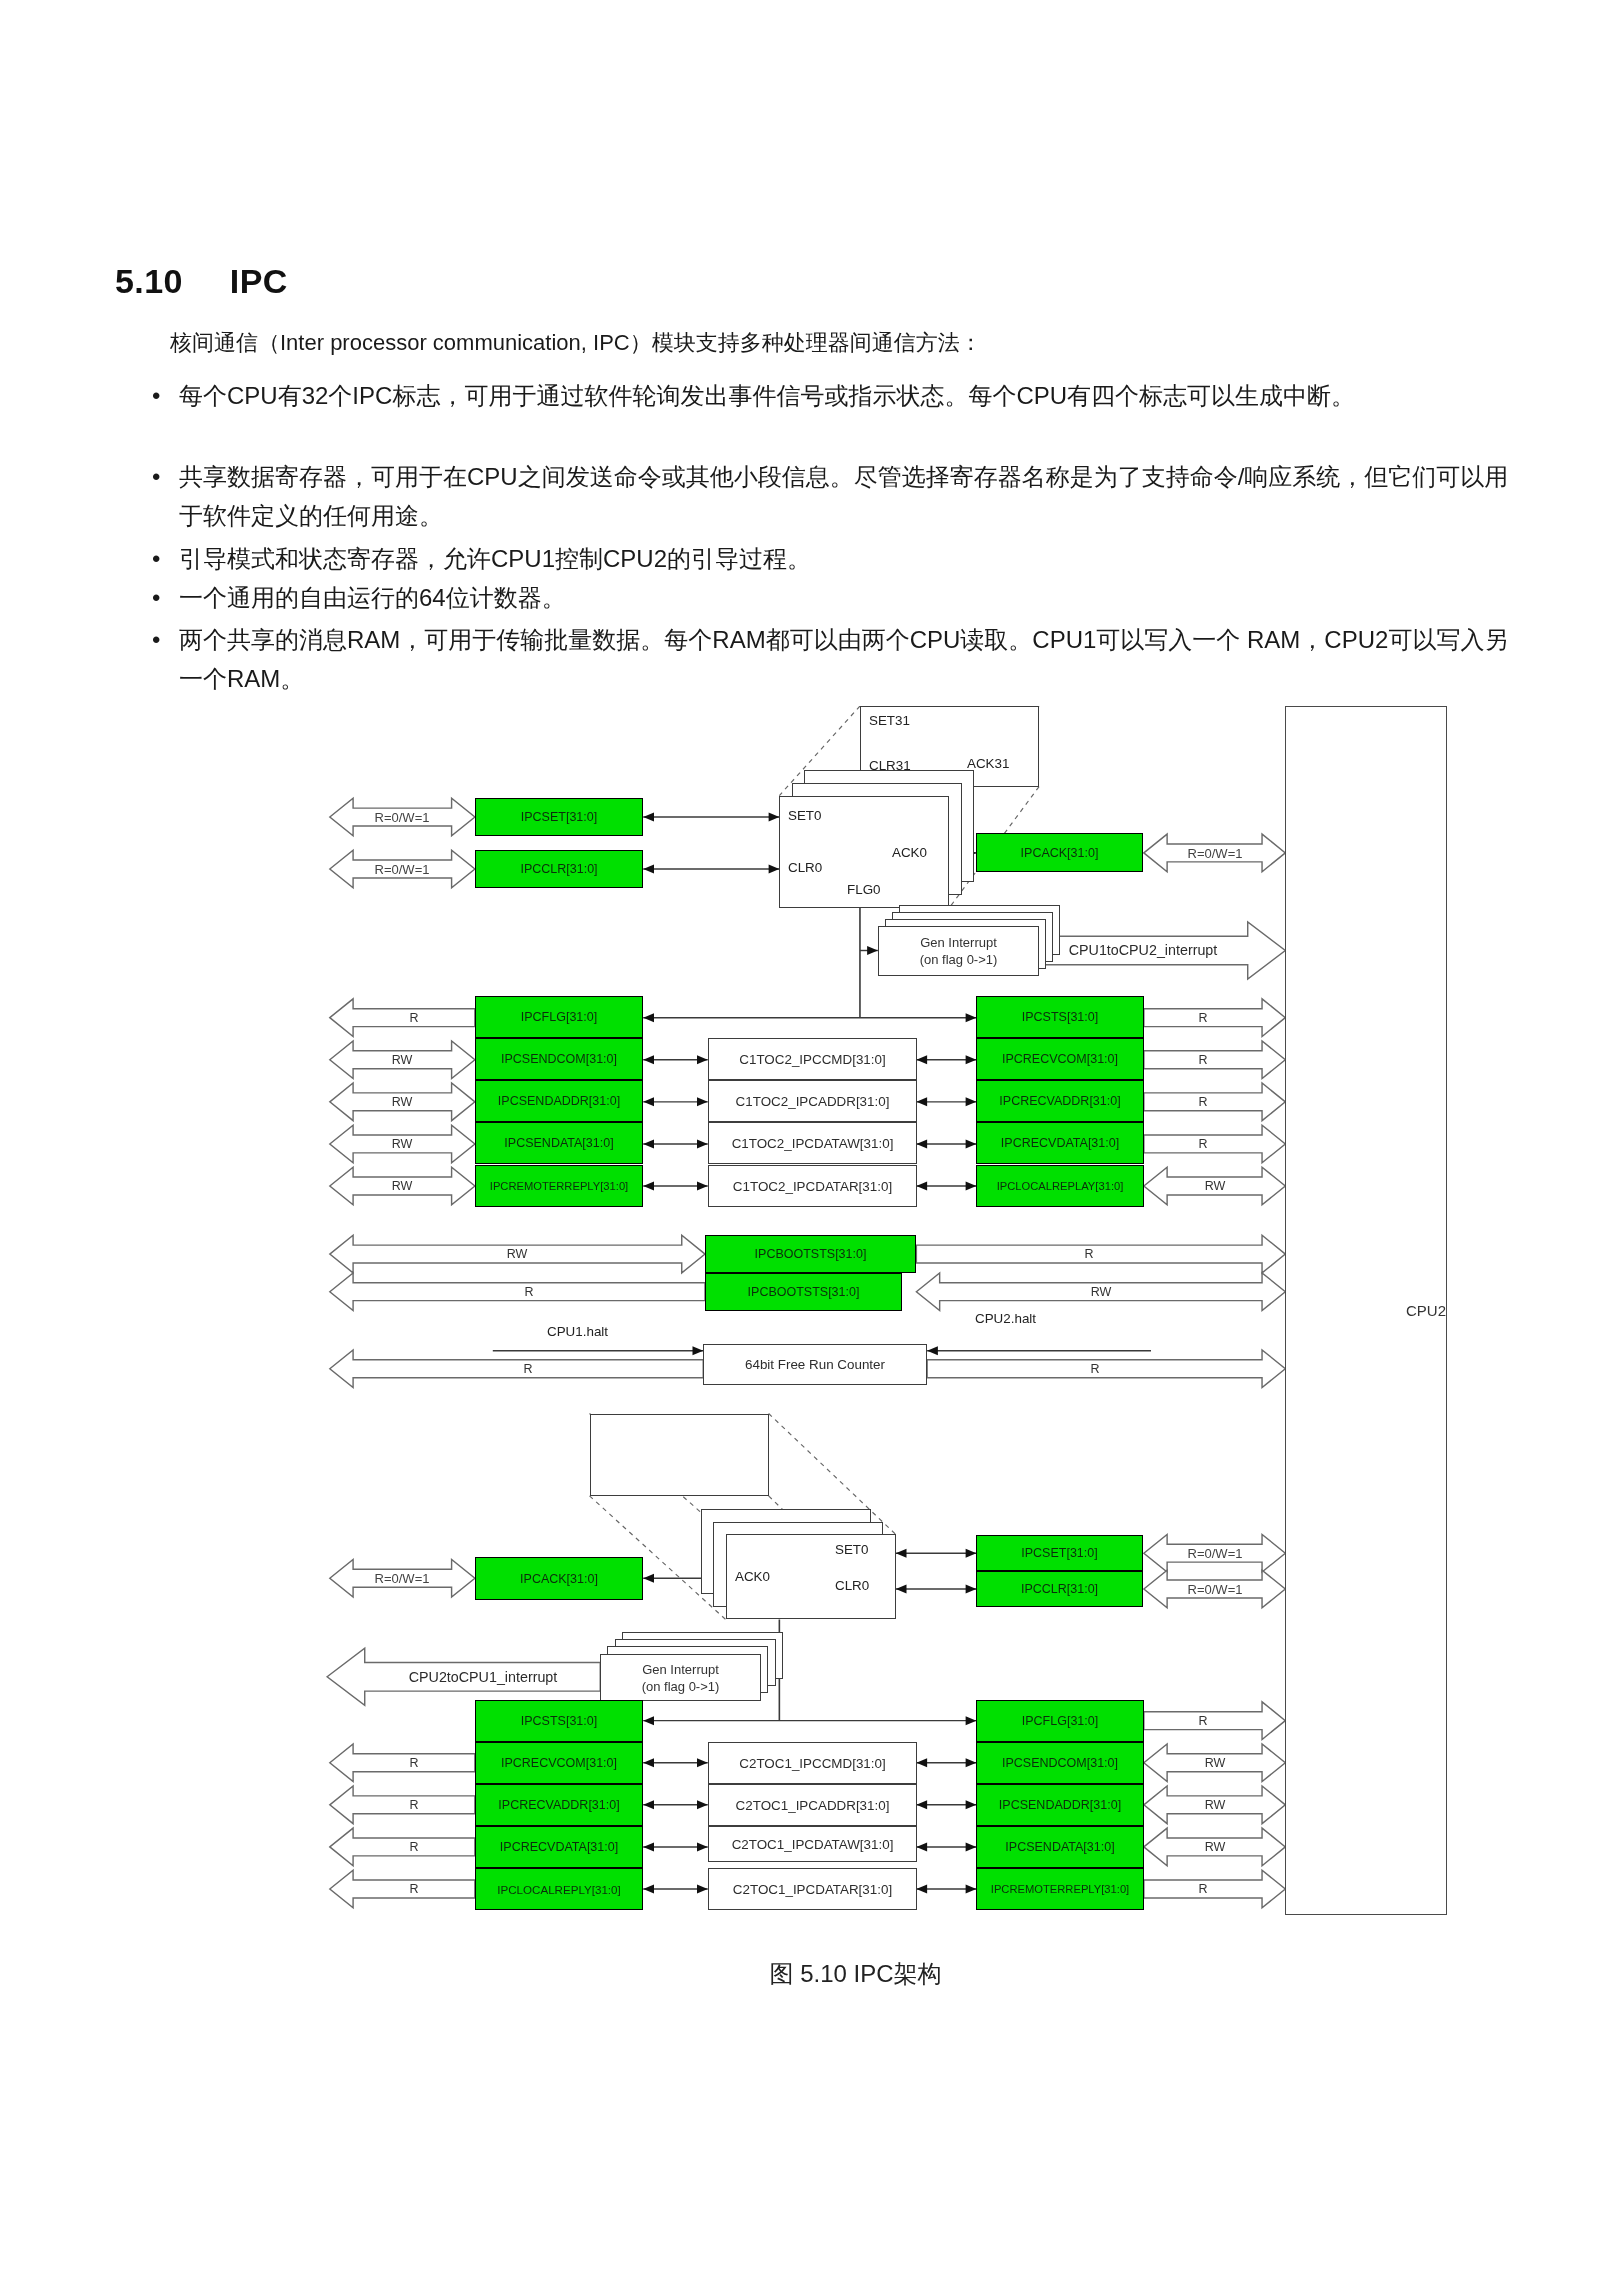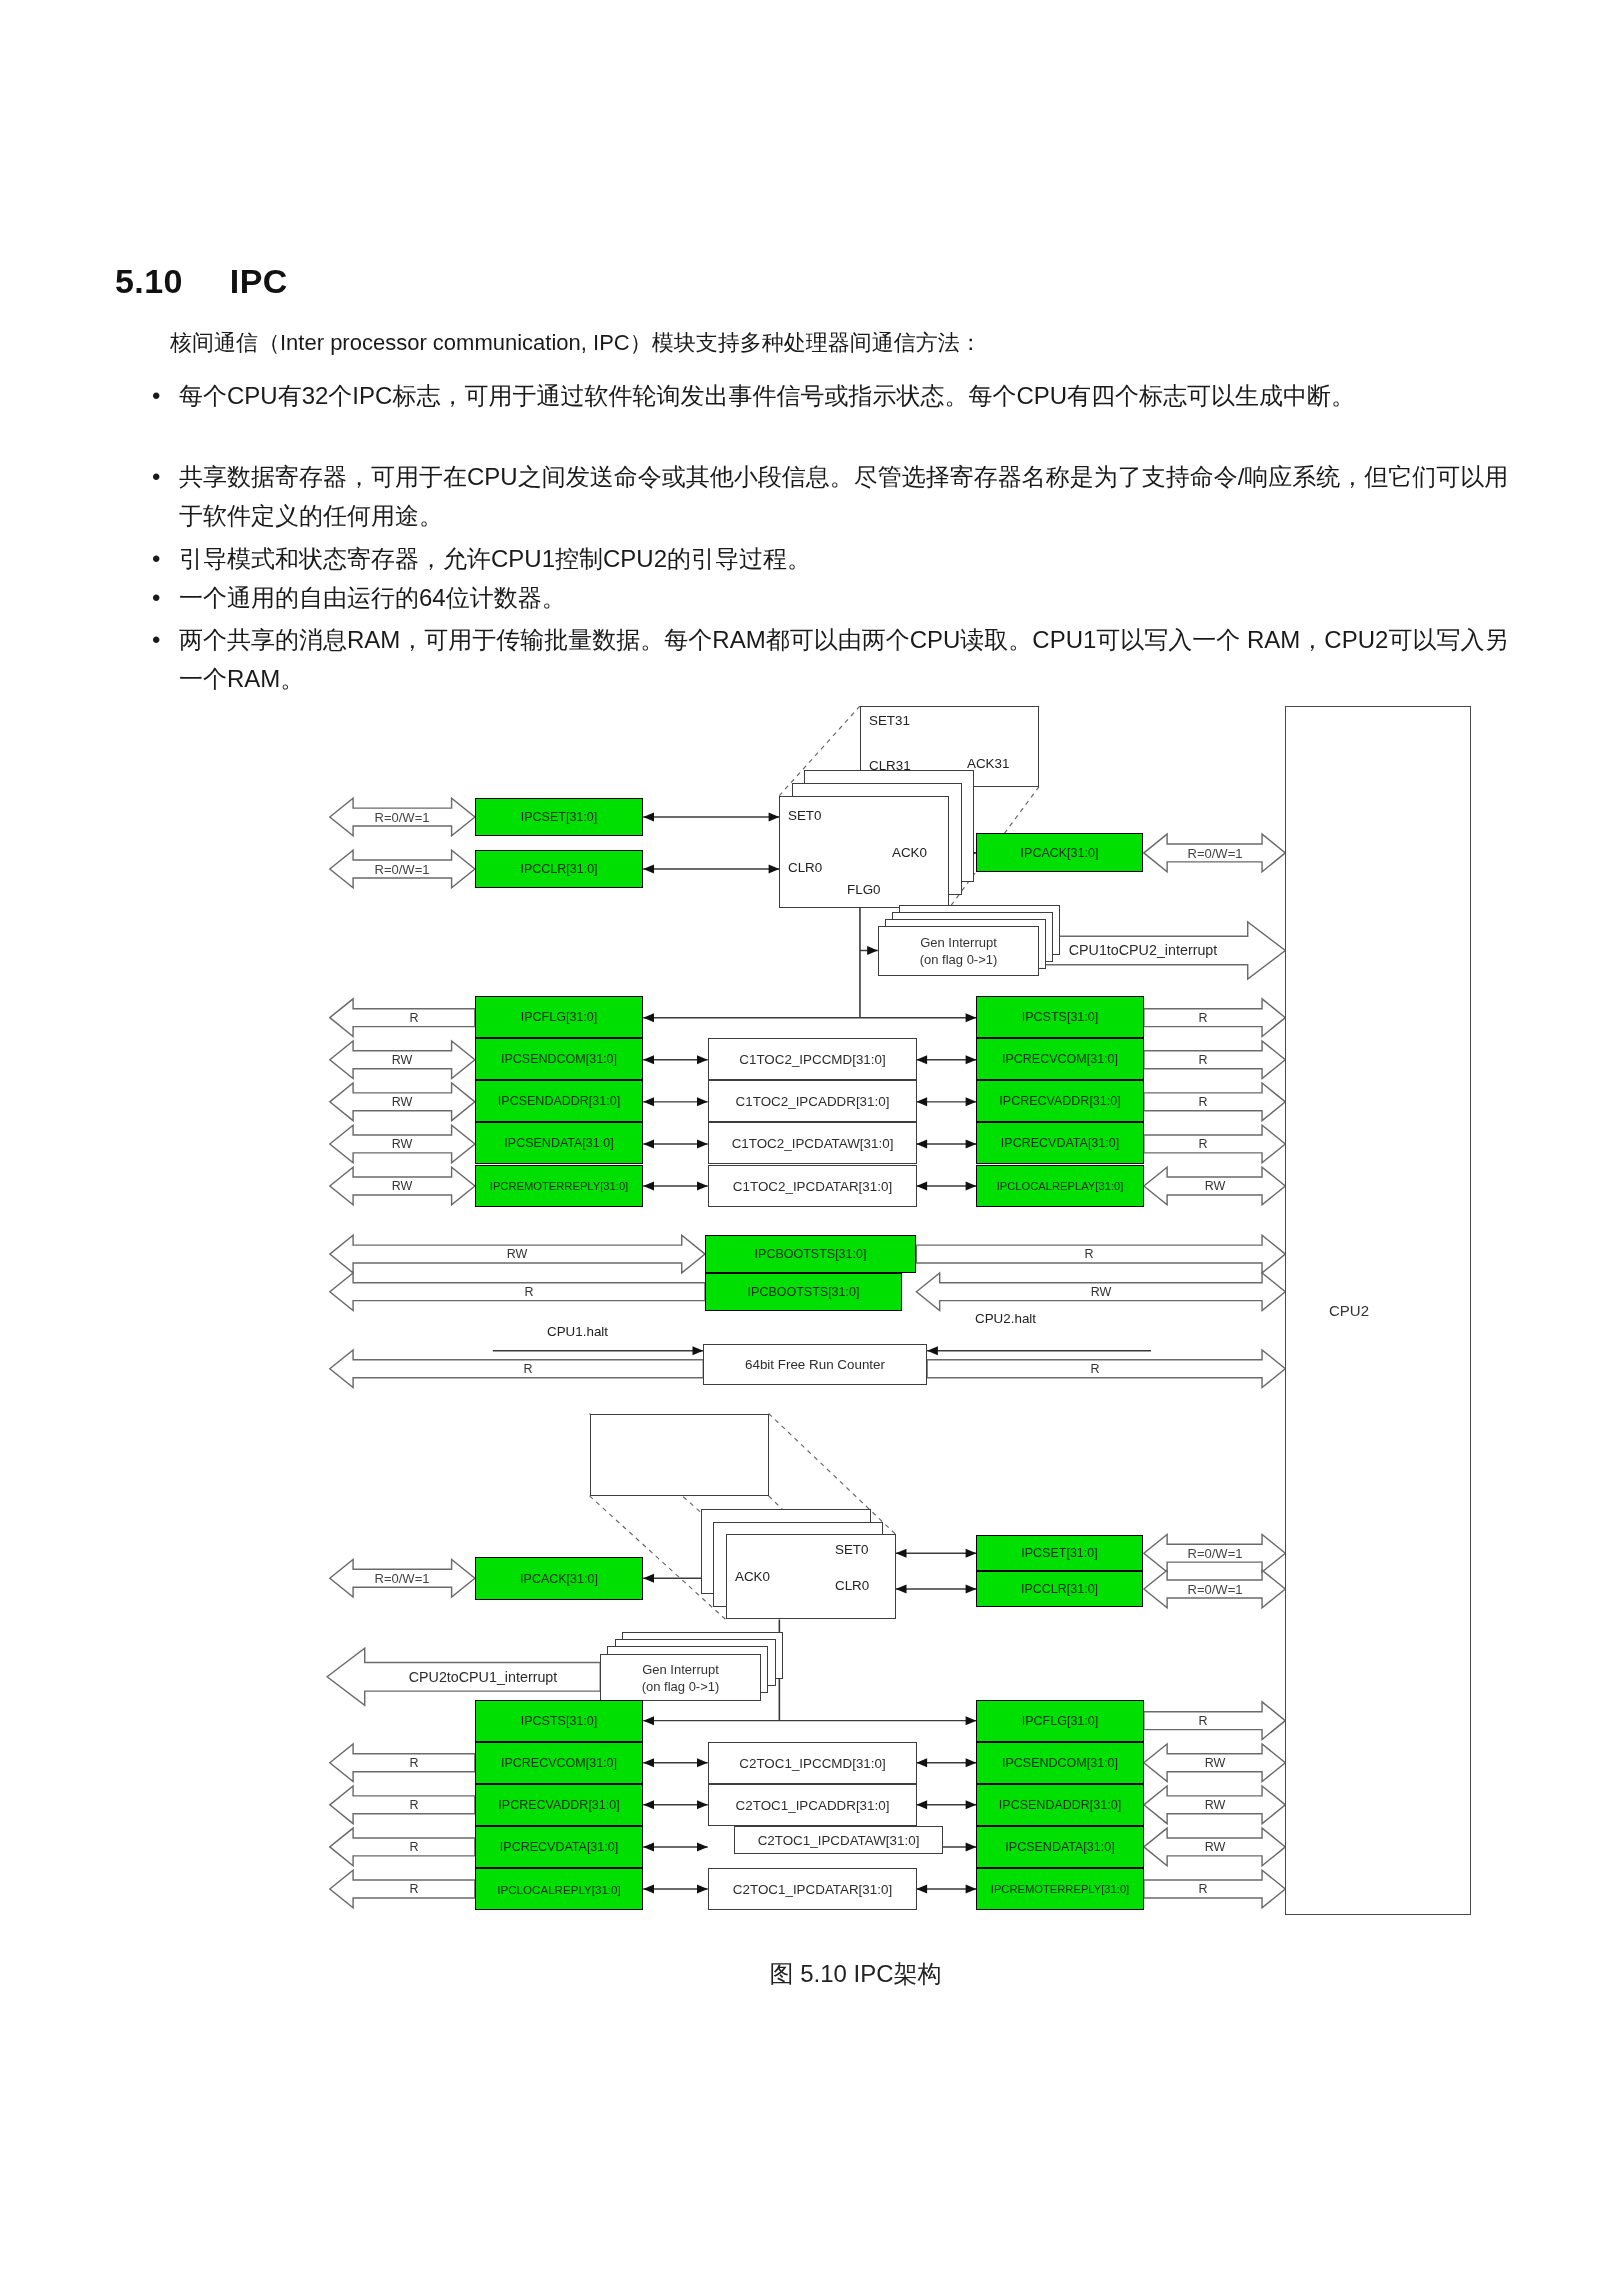--- a/index.html
+++ b/index.html
@@ -183,21 +183,21 @@
       <line x1="680" y1="0" x2="590" y2="100" class="dl"></line>
       <line x1="880" y1="0" x2="780" y2="100" class="dl"></line>
       <line x1="680" y1="90" x2="590" y2="225" class="dl"></line>
       <line x1="880" y1="90" x2="780" y2="225" class="dl"></line>
       <line x1="378" y1="790" x2="530" y2="925" class="dl"></line>
       <line x1="578" y1="790" x2="720" y2="925" class="dl"></line>
       <line x1="378" y1="882" x2="530" y2="1020" class="dl"></line>
       <line x1="578" y1="882" x2="720" y2="1020" class="dl"></line>
     </svg>
 
-  <div class="cpu" style="left:1034px;top:0;width:186px;height:1209px;justify-content:flex-start;padding-left:43px;box-sizing:border-box">
+  <div class="cpu" style="left:1034px;top:0;width:162px;height:1209px;justify-content:flex-end;padding-left:43px;box-sizing:border-box">
     <span>CPU2</span>
   </div>
 
   <div class="wbox" style="left:609px;top:0;width:179px;height:81px"></div>
   <span class="flabel" style="left:618px;top:7.2px">SET31</span>
   <span class="flabel" style="left:618px;top:52px">CLR31</span>
   <span class="flabel" style="left:716px;top:50px">ACK31</span>
   <div class="wbox" style="left:553px;top:64px;width:170px;height:112px"></div>
   <div class="wbox" style="left:541px;top:77px;width:170px;height:112px"></div>
   <div class="wbox" style="left:528px;top:90px;width:170px;height:112px"></div>
@@ -323,21 +323,21 @@
   <div class="gbox" style="left:224px;top:1162px;width:168px;height:42px;font-size:11.6px">
       <span>IPCLOCALREPLY[31:0]</span>
     </div>
 
   <div class="wbox cbox" style="left:457px;top:1036px;width:209px;height:42px">
       <span>C2TOC1_IPCCMD[31:0]</span>
     </div>
   <div class="wbox cbox" style="left:457px;top:1078px;width:209px;height:42px">
       <span>C2TOC1_IPCADDR[31:0]</span>
     </div>
-  <div class="wbox cbox" style="left:483px;top:1120px;width:209px;height:28px">
+  <div class="wbox cbox" style="left:457px;top:1120px;width:209px;height:36px">
       <span>C2TOC1_IPCDATAW[31:0]</span>
     </div>
   <div class="wbox cbox" style="left:457px;top:1162px;width:209px;height:42px">
       <span>C2TOC1_IPCDATAR[31:0]</span>
     </div>
 
   <div class="gbox" style="left:725px;top:994px;width:168px;height:42px">
       <span>IPCFLG[31:0]</span>
     </div>
   <div class="gbox" style="left:725px;top:1036px;width:168px;height:42px">

